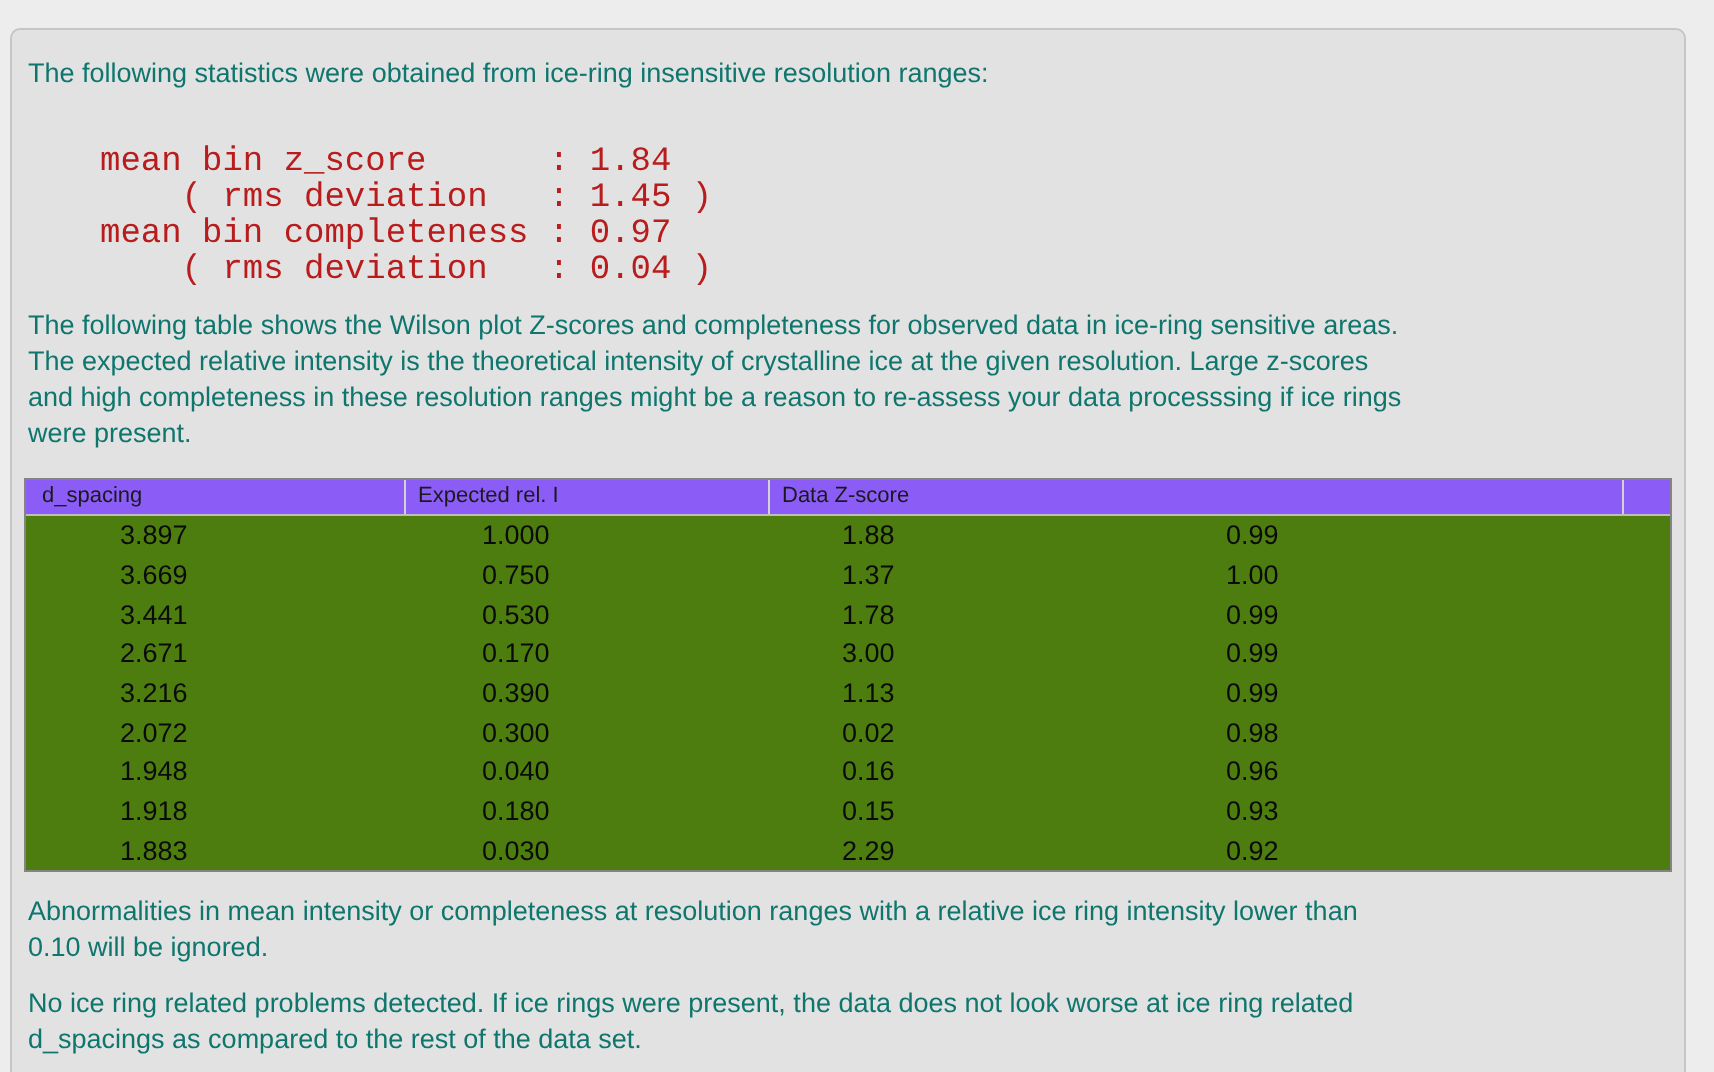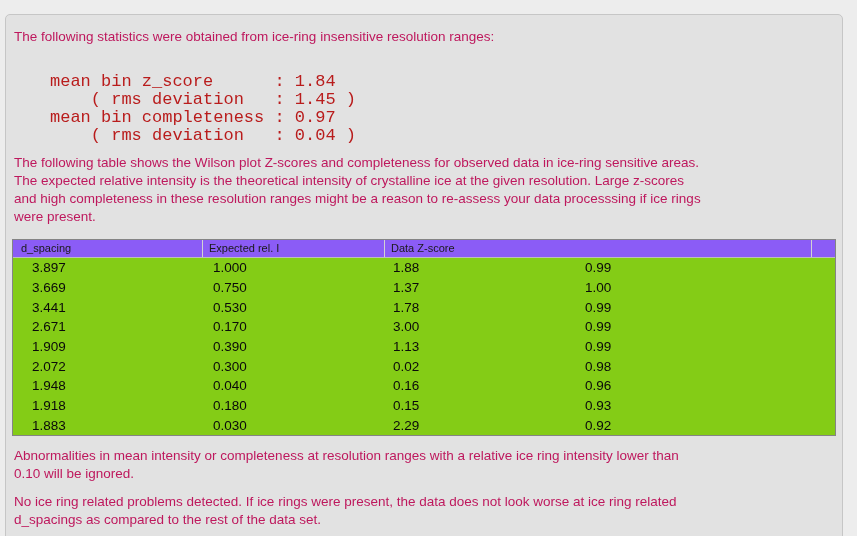--- a/index.html
+++ b/index.html
@@ -28,21 +28,21 @@
     border: 1px solid #c6c6c6;
     border-radius: 5px;
   }
 
   .para {
     position: absolute;
     left: 8px;
     font-size: 13.5px;
     line-height: 18px;
     white-space: pre-line;
-    color: #be185d;
+    color: #0f766e;
   }
   .intro-text { top: 13px; }
   .description-text { top: 139px; }
   .ignore-note { top: 432px; }
   .conclusion-text { top: 478px; }
 
   .stats-block {
     position: absolute;
     left: 44px; top: 58px;
     font-family: "Liberation Mono", monospace;
@@ -85,21 +85,22 @@
     position: absolute;
     left: 0; right: 0; top: 18px; bottom: 0;
     display: flex;
     flex-direction: column;
   }
   .trow {
     flex: 1 1 auto;
     display: flex;
     align-items: center;
     font-size: 13.5px;
-    background: #84cc16;
+    background: #4d7c0f;
+    padding-left: 28px;
   }
   .td { flex: none; white-space: nowrap; overflow: hidden; }
   .td.col-0 { width: 189px; padding-left: 19px; }
   .td.col-1 { width: 182px; padding-left: 11px; }
   .td.col-2 { width: 189px; padding-left: 9px; }
   .td.col-3 { width: 238px; padding-left: 12px; }
 </style>
 </head>
 <body>
 
@@ -146,21 +147,21 @@
           <div class="td col-2">1.78</div>
           <div class="td col-3">0.99</div>
         </div>
         <div class="trow">
           <div class="td col-0">2.671</div>
           <div class="td col-1">0.170</div>
           <div class="td col-2">3.00</div>
           <div class="td col-3">0.99</div>
         </div>
         <div class="trow">
-          <div class="td col-0">1.909</div>
+          <div class="td col-0">3.216</div>
           <div class="td col-1">0.390</div>
           <div class="td col-2">1.13</div>
           <div class="td col-3">0.99</div>
         </div>
         <div class="trow">
           <div class="td col-0">2.072</div>
           <div class="td col-1">0.300</div>
           <div class="td col-2">0.02</div>
           <div class="td col-3">0.98</div>
         </div>

